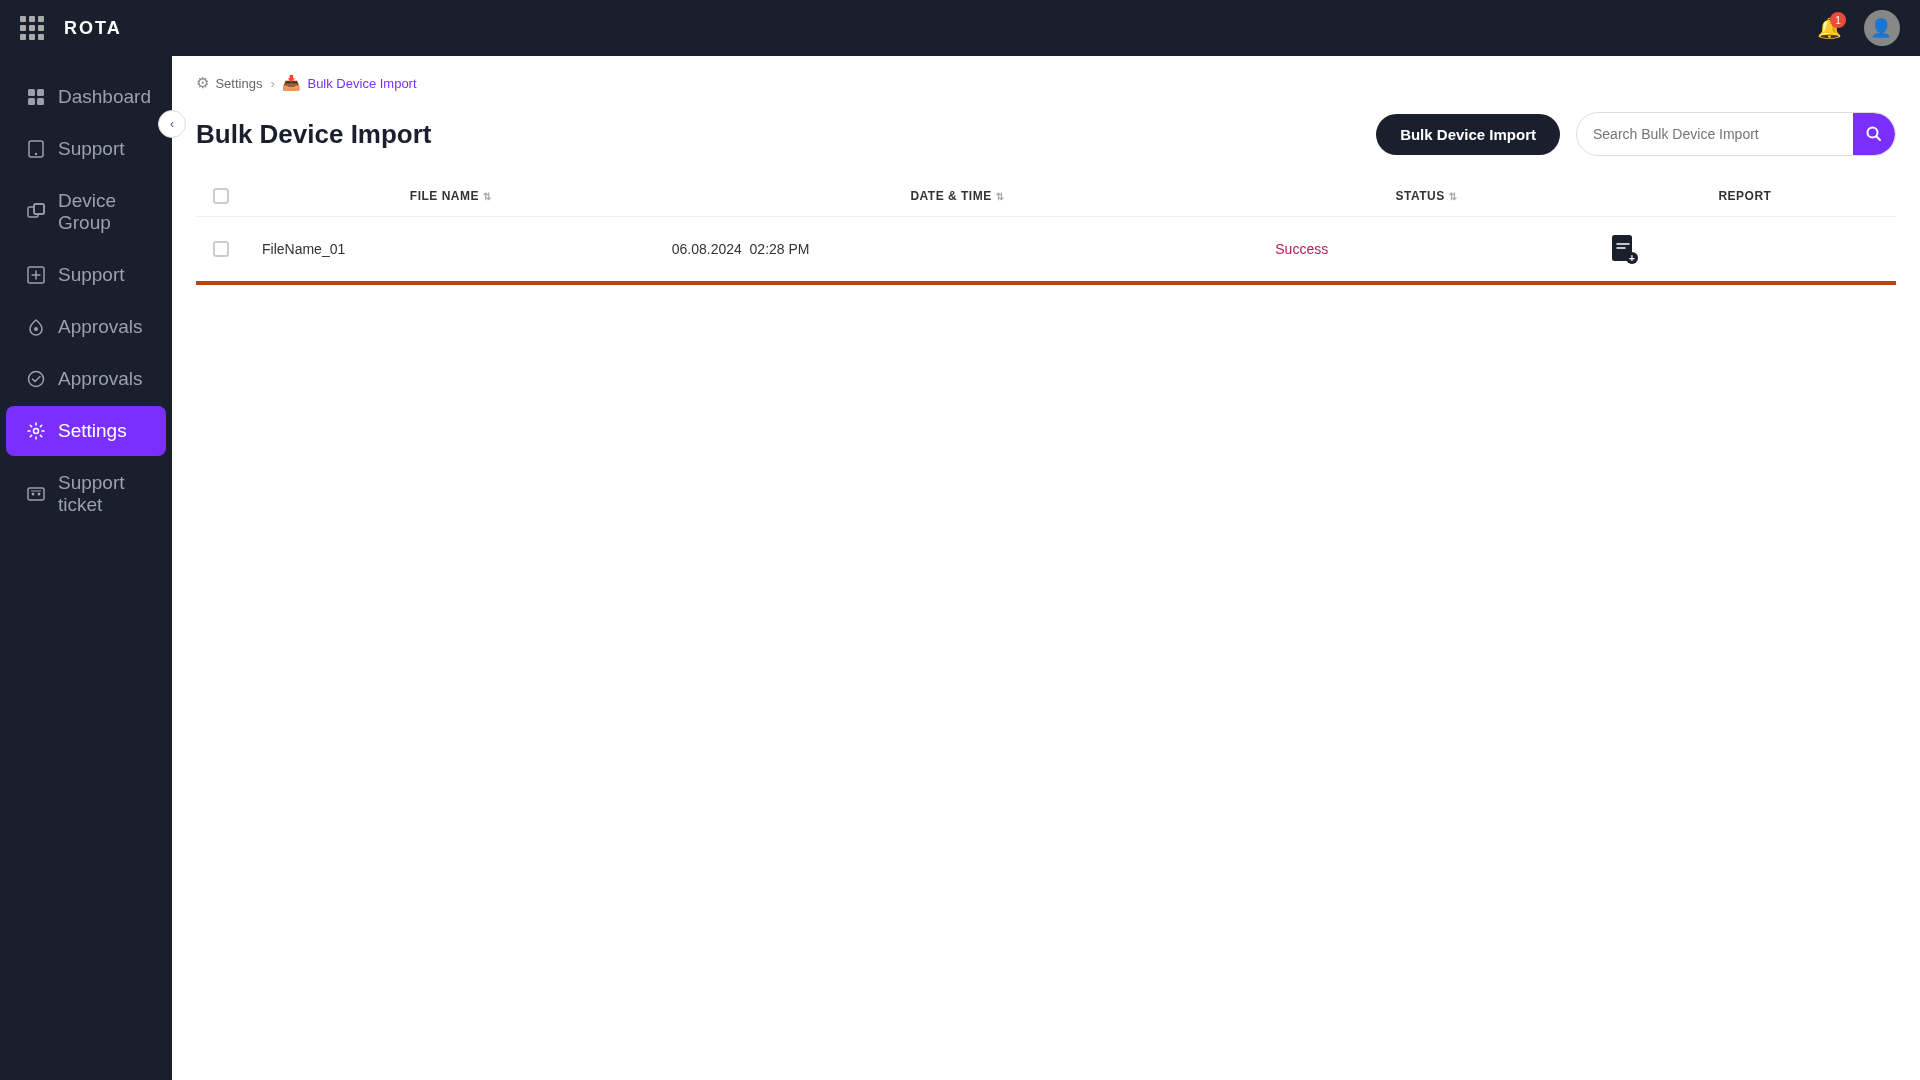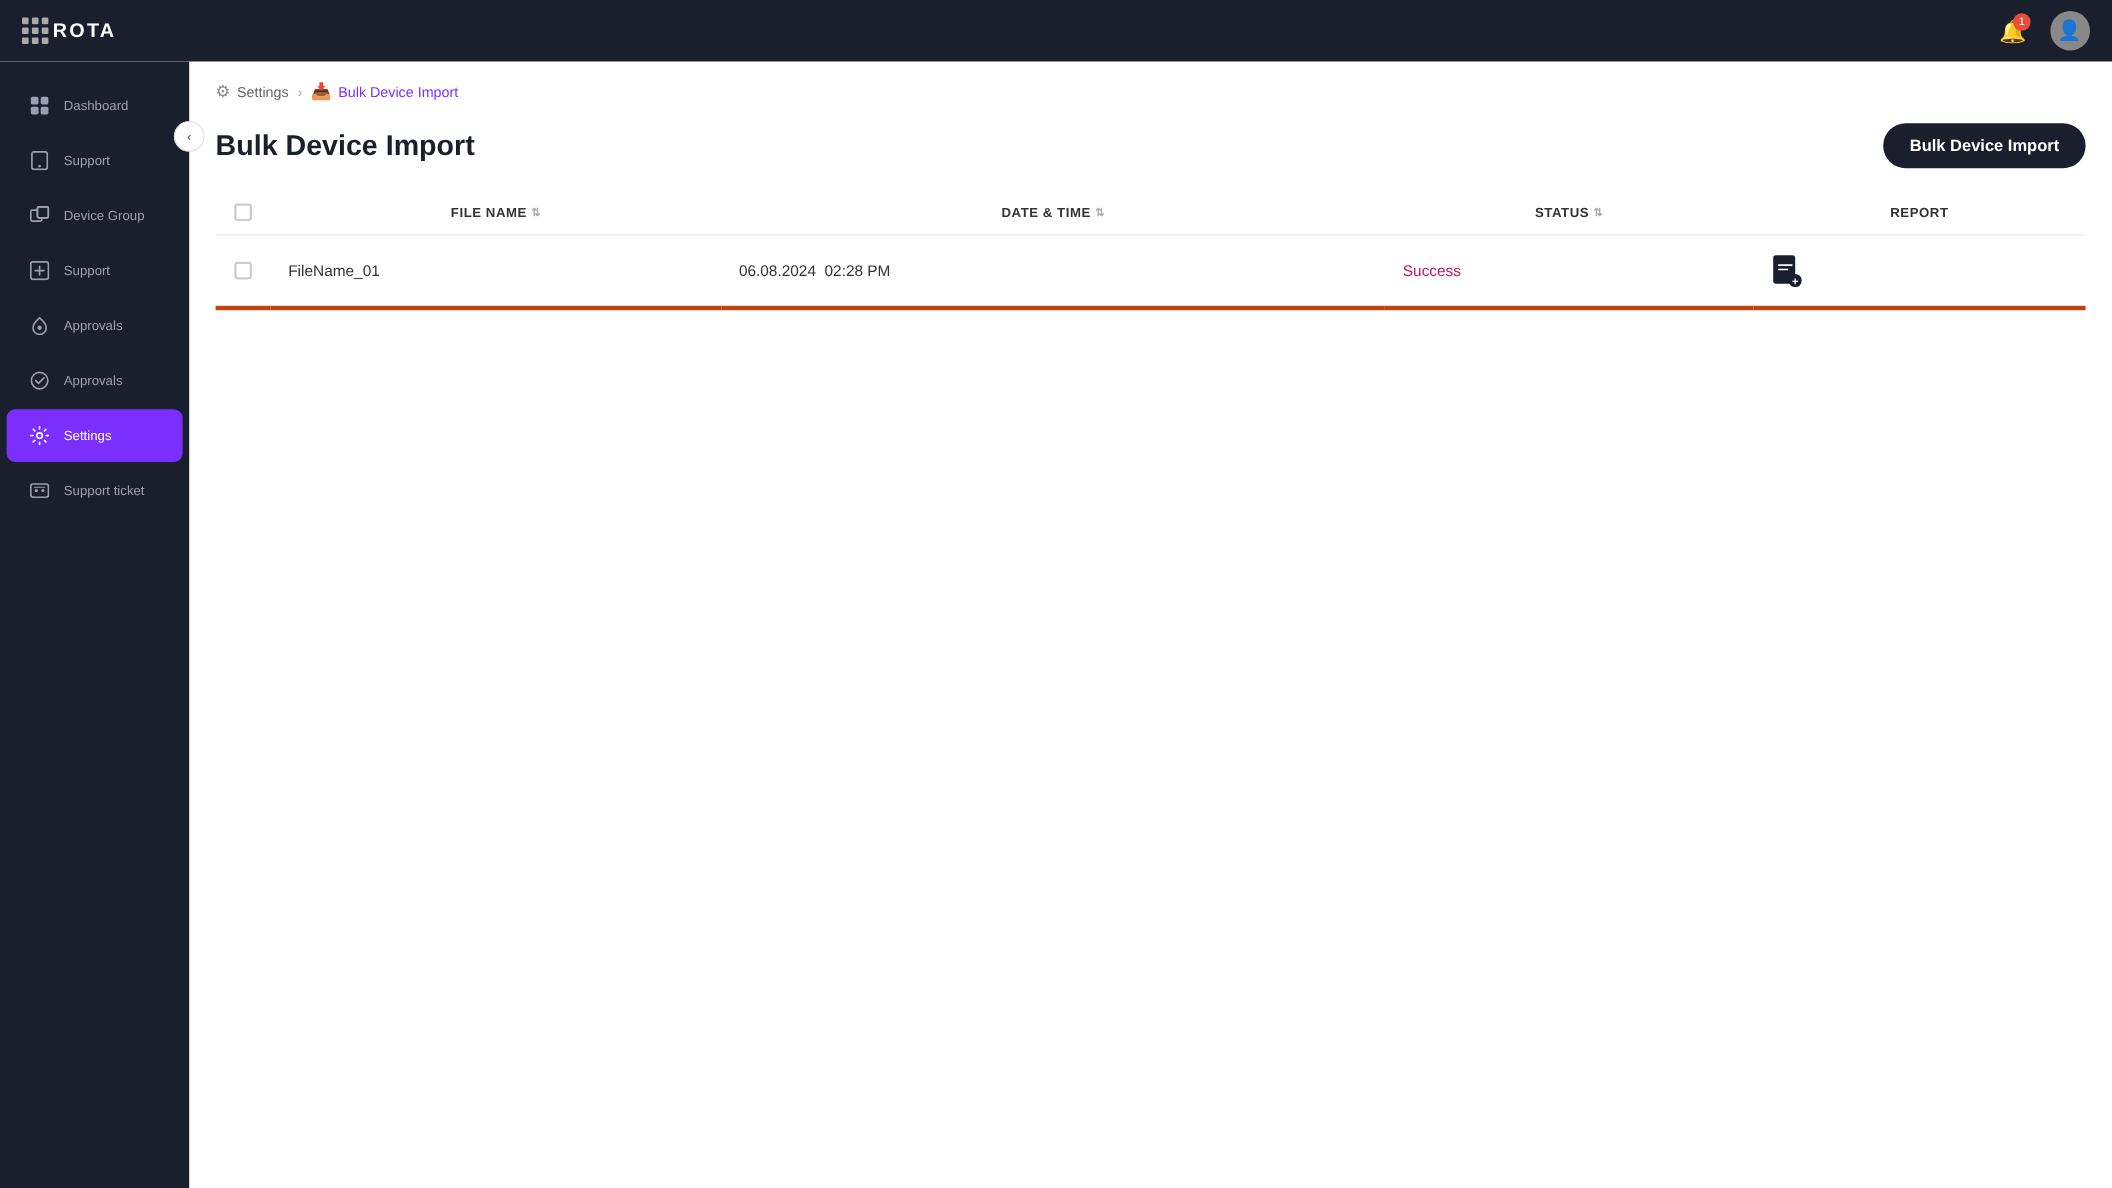--- a/index.html
+++ b/index.html
@@ -11,21 +11,21 @@
       height: 56px;
       display: flex;
       align-items: center;
       justify-content: space-between;
       padding: 0 20px;
       flex-shrink: 0;
     }
     .topbar-left {
       display: flex;
       align-items: center;
-      gap: 4px;
+      gap: 20px;
     }
     .grid-icon {
       display: grid;
       grid-template-columns: repeat(3, 6px);
       gap: 3px;
     }
     .grid-icon span {
       width: 6px; height: 6px;
       background: #aaa;
       border-radius: 1px;
@@ -123,21 +123,21 @@
       background: #7b2fff;
       color: #fff;
       border-radius: 8px;
     }
     .nav-icon {
       width: 20px; height: 20px;
       display: flex; align-items: center; justify-content: center;
       font-size: 16px;
       flex-shrink: 0;
     }
-    .nav-label { font-size: 12px; }
+    .nav-label { font-size: 19px; }
 
     
     .content-area {
       flex: 1;
       background: #fff;
       overflow-y: auto;
       padding: 0;
     }
 
     
@@ -418,20 +418,29 @@
       <span class="breadcrumb-current">
         <span class="breadcrumb-current-icon">📥</span>
         <span>Bulk Device Import</span>
       </span>
     </div>
 
     <div class="page-header">
       <h1 class="page-title">Bulk Device Import</h1>
       <div class="header-actions">
         <button class="import-btn">Bulk Device Import</button>
+        <div class="search-box">
+          <input class="search-input" type="text" placeholder="Search Bulk Device Import" style="">
+          <button class="search-btn">
+            <svg width="16" height="16" viewBox="0 0 16 16" fill="none">
+              <circle cx="6.5" cy="6.5" r="5" stroke="#fff" stroke-width="2"></circle>
+              <path d="M10.5 10.5L14 14" stroke="#fff" stroke-width="2" stroke-linecap="round"></path>
+            </svg>
+          </button>
+        </div>
       </div>
     </div>
 
     <div class="table-container">
       <table>
         <thead>
           <tr>
             <th>
               <div class="checkbox-cell">
                 <div class="cb"></div>

